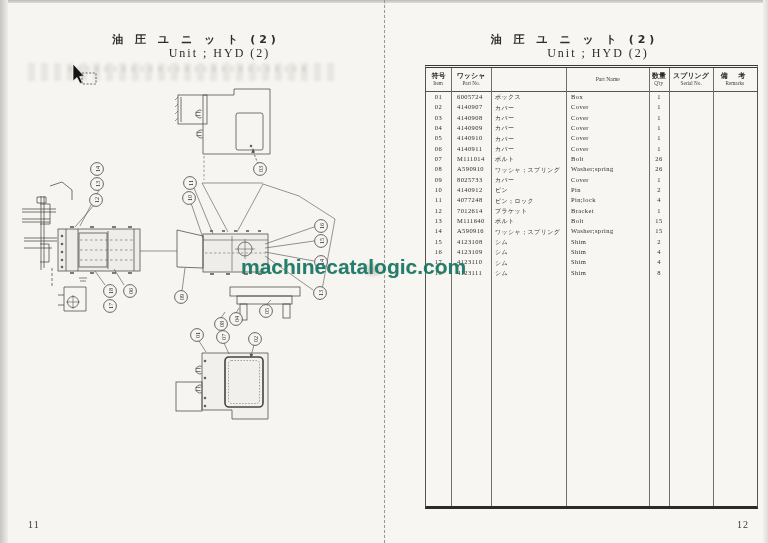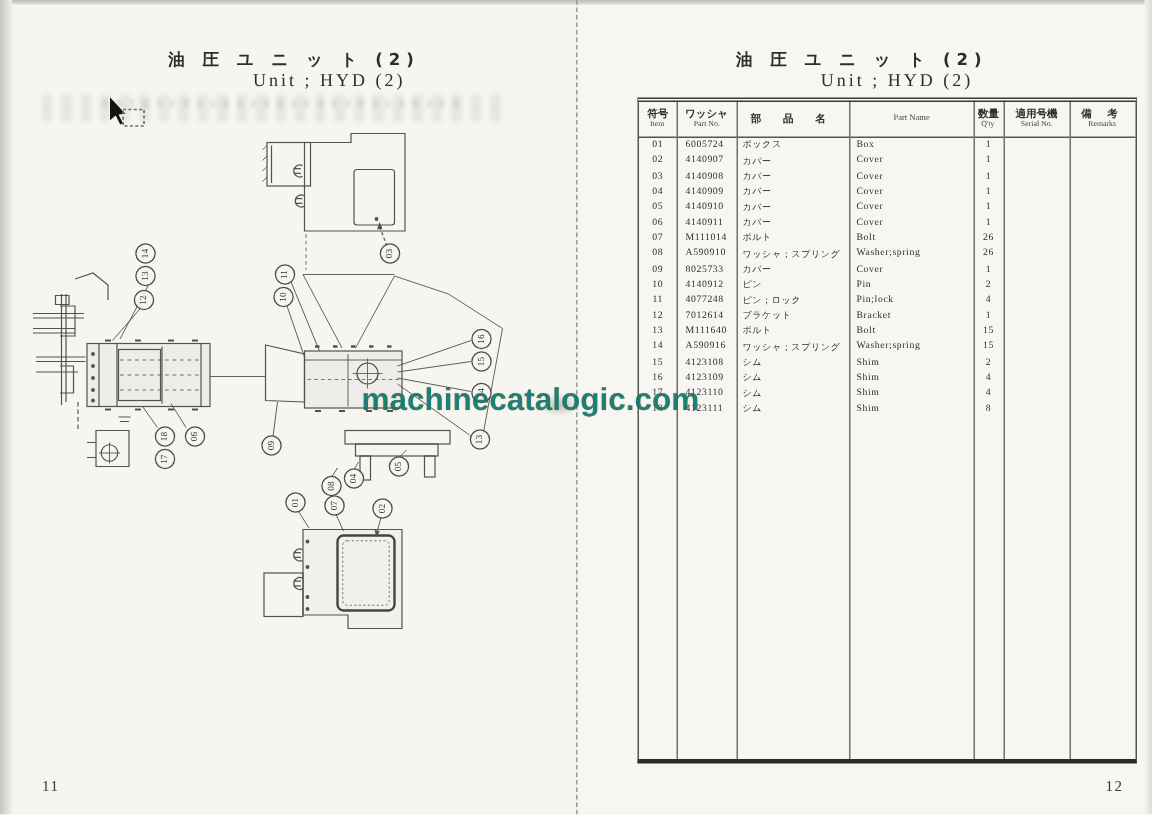--- a/index.html
+++ b/index.html
@@ -278,32 +278,29 @@
       <div class="hline"></div>
       <div class="thead">
         <div class="th" style="left:0;width:25px">
           <span class="jp">符号</span>
           <span class="en">Item</span>
           </div>
         <div class="th" style="left:25px;width:40px">
           <span class="jp">ワッシャ</span>
           <span class="en">Part No.</span>
           </div>
-        <div class="th" style="left:65px;width:75px">
-          <span class="jp" style="letter-spacing:6px">部 品 名</span>
-          </div>
         <div class="th" style="left:140px;width:83px">
           <span class="en" style="font-size:6px">Part Name</span>
           </div>
         <div class="th" style="left:223px;width:20px">
           <span class="jp">数量</span>
           <span class="en">Q'ty</span>
           </div>
         <div class="th" style="left:243px;width:44px">
-          <span class="jp">適用号機</span>
+          <span class="jp">スプリング</span>
           <span class="en">Serial No.</span>
           </div>
         <div class="th" style="left:287px;width:44px">
           <span class="jp" style="letter-spacing:4px">備 考</span>
           <span class="en">Remarks</span>
           </div>
       </div>
       <div class="rows" id="table-rows">
           <div class="trow">
             <div class="td" style="width: 25px; padding-left: 0px; text-align: center;">01</div>

